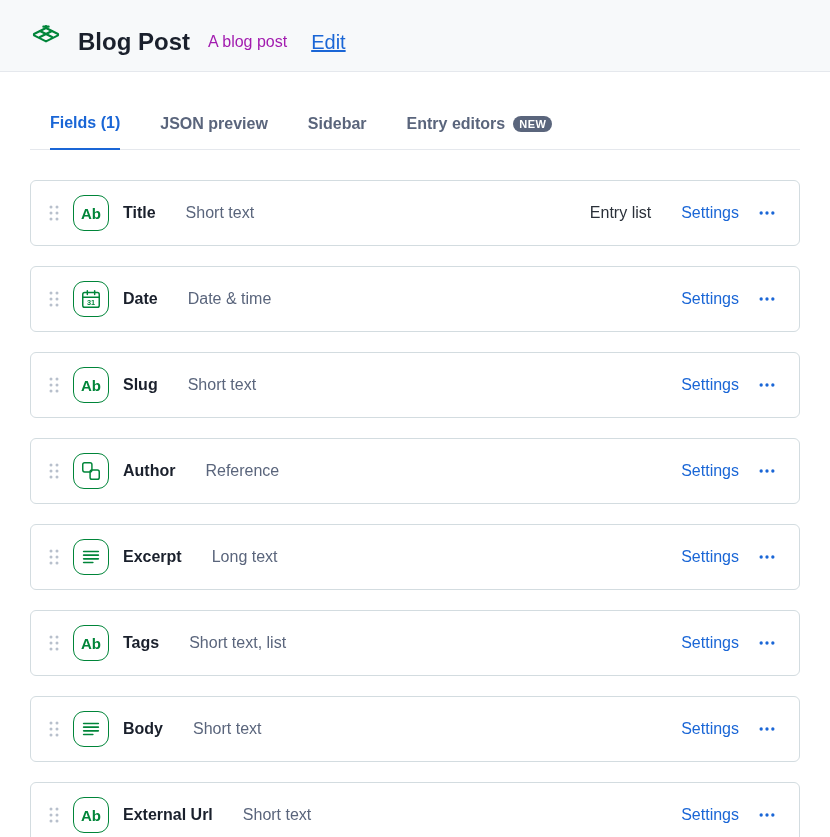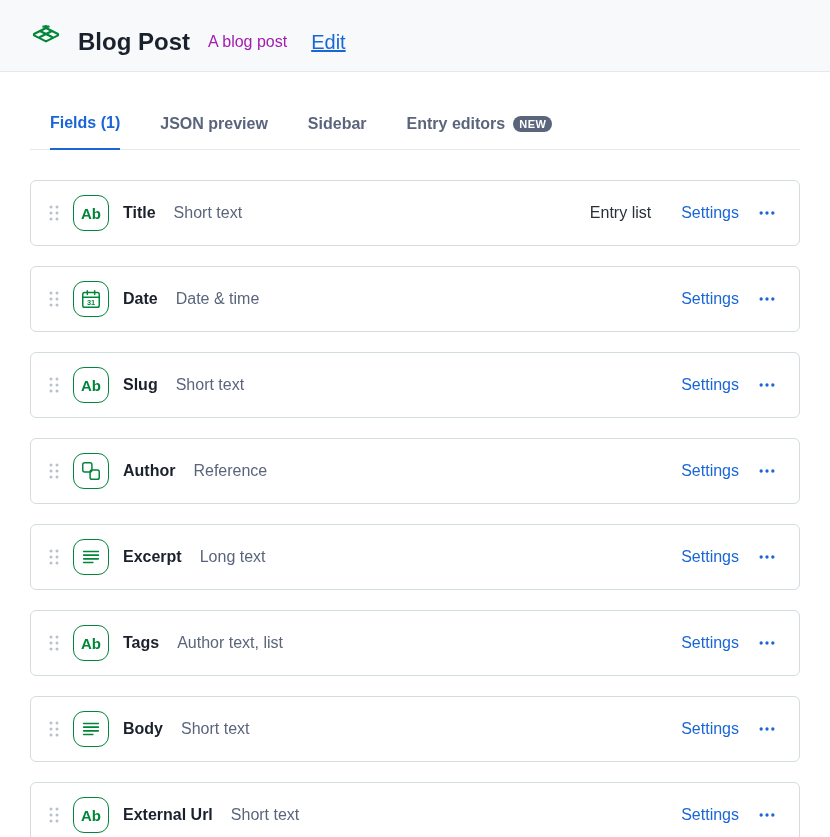--- a/index.html
+++ b/index.html
@@ -73,21 +73,21 @@
       height: 36px;
       border: 1.5px solid #008539;
       border-radius: 11px;
       display: flex;
       align-items: center;
       justify-content: center;
       color: #008539;
       flex-shrink: 0;
     }
     .field-name { font-size: 16px; font-weight: 700; color: #1a202c; }
-    .field-type { font-size: 16px; color: #5a657c; margin-left: 4px; }
+    .field-type { font-size: 16px; color: #5a657c; margin-left: 16px; }
     .field-tag { font-size: 16px; color: #2a3039; margin-left: auto; margin-right: 16px; }
     .spacer { flex: 1; }
     .settings-link { font-size: 16px; color: #1a66d6; cursor: pointer; font-weight: 500; }
     .more-btn {
       color: #1a66d6;
       cursor: pointer;
       padding: 4px;
       display: flex;
       align-items: center;
     }
@@ -280,21 +280,21 @@
             <circle cx="2" cy="8" r="1.5"></circle>
             <circle cx="8" cy="8" r="1.5"></circle>
             <circle cx="2" cy="14" r="1.5"></circle>
             <circle cx="8" cy="14" r="1.5"></circle>
           </svg>
         </span>
         <span class="field-icon">
           <span style="font-weight:600;font-size:15px;">Ab</span>
         </span>
         <span class="field-name">Tags</span>
-        <span class="field-type">Author text, list</span>
+        <span class="field-type">Short text, list</span>
         <span class="spacer"></span>
         <a class="settings-link">Settings</a>
         <span class="more-btn">
           <svg width="20" height="20" viewBox="0 0 24 24" fill="currentColor">
             <circle cx="5" cy="12" r="2"></circle>
             <circle cx="12" cy="12" r="2"></circle>
             <circle cx="19" cy="12" r="2"></circle>
           </svg>
         </span>
       </div>

